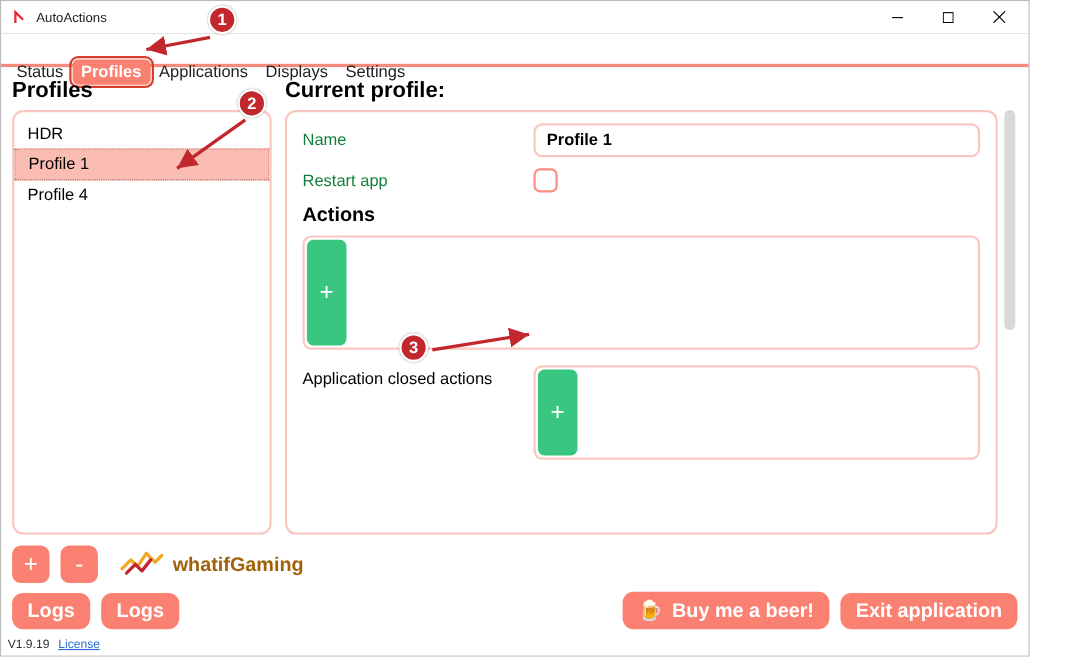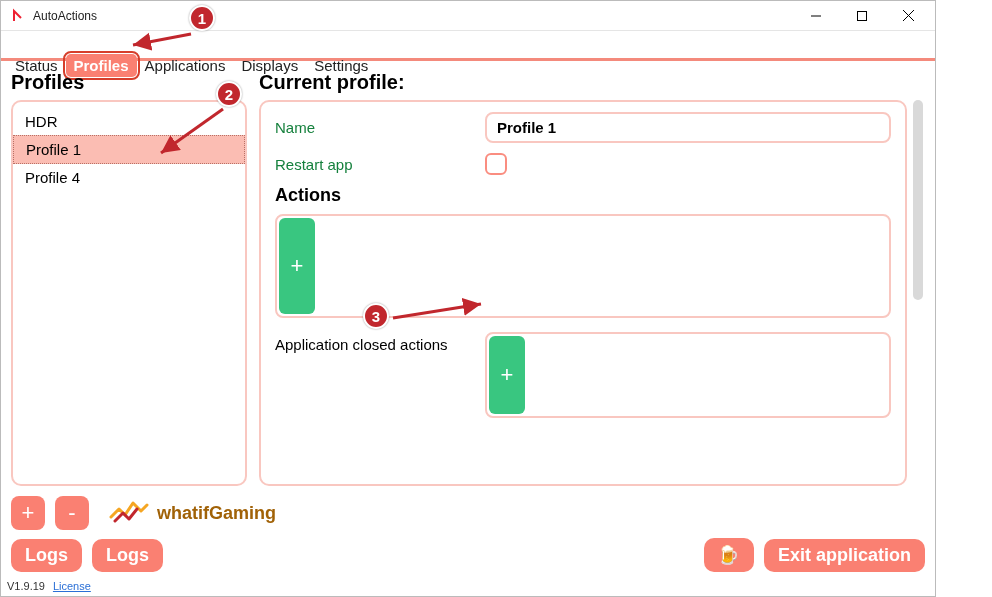--- a/index.html
+++ b/index.html
@@ -170,20 +170,21 @@
     <div class="bottom-bar">
       <div class="pill">
           <span>Logs</span>
         </div>
       <div class="pill">
           <span>Logs</span>
         </div>
       <div class="spacer"></div>
       <div class="pill">
         <span>🍺</span>
+        <span>Buy me a beer!</span>
       </div>
       <div class="pill">
           <span>Exit application</span>
         </div>
     </div>
   </div>
 
   <div class="statusbar">
     <span>V1.9.19</span>
     <span class="lic">License</span>

